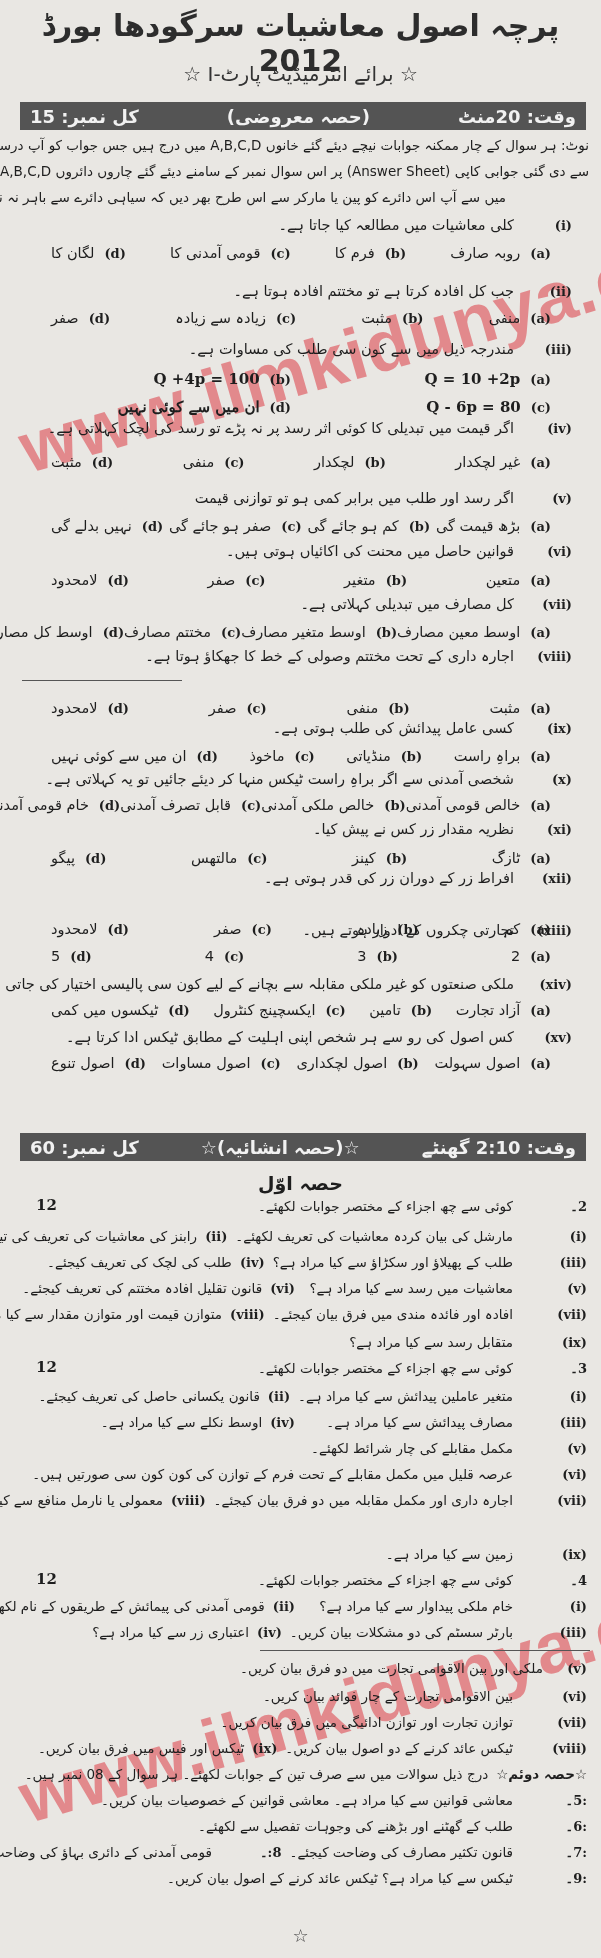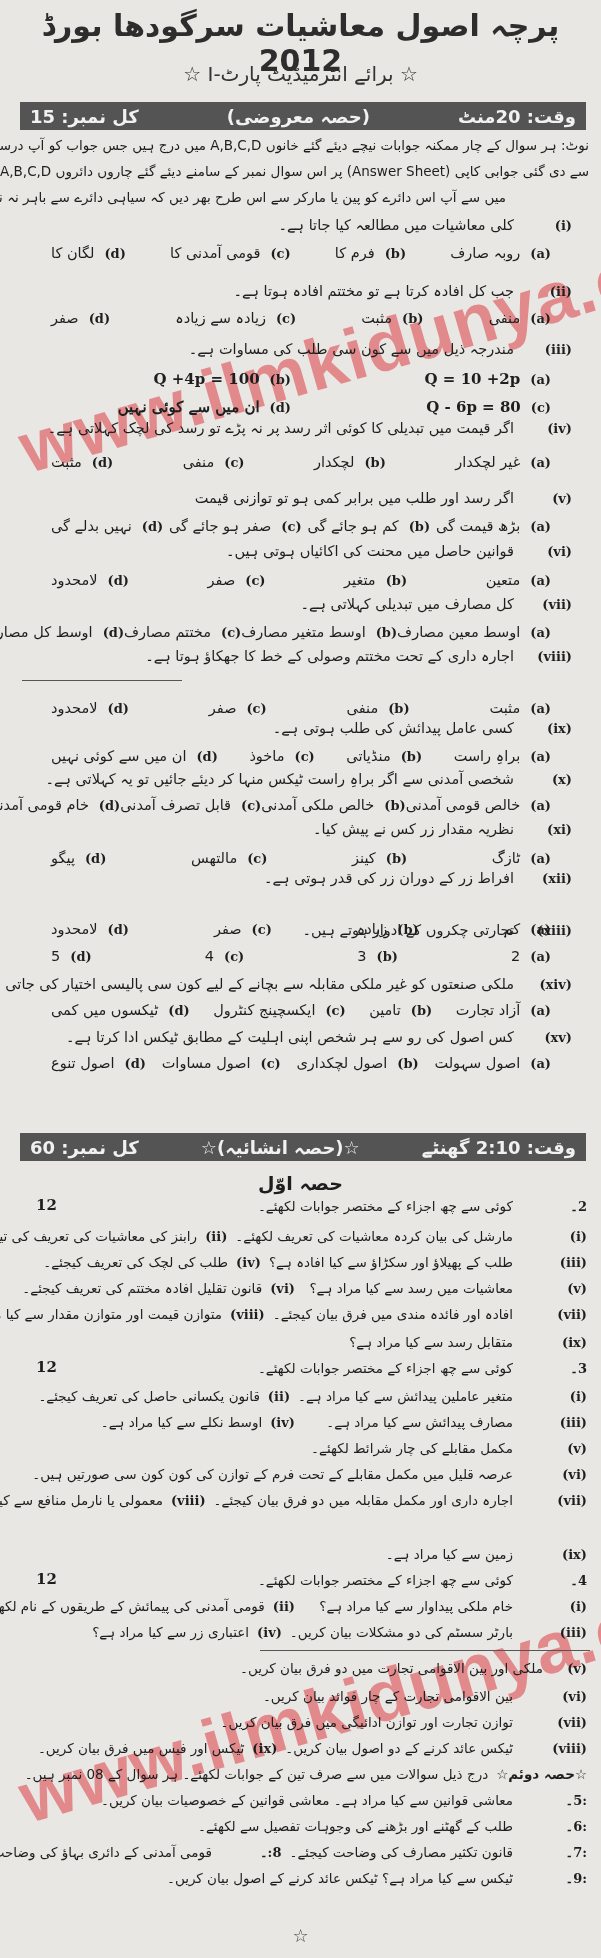--- a/index.html
+++ b/index.html
@@ -184,21 +184,21 @@
     <span class="mid">☆(حصہ انشائیہ)☆</span>
     <span>کل نمبر: 60</span>
   </div>
 
   <div class="heading" style="top:1172px;">حصہ اوّل</div>
 
   <div id="subj">
       <div class="sq" style="top: 1198px;"><span class="num">2۔</span><span style="margin-right: 30px;">کوئی سے چھ اجزاء کے مختصر جوابات لکھئے۔</span></div>
       <div class="marks" style="top: 1196px;">12</div>
       <div class="sq" style="top: 1228px;"><span class="num">(i)</span><span style="margin-right: 30px; display: inline-block; min-width: 210px;">مارشل کی بیان کردہ معاشیات کی تعریف لکھئے۔</span><span class="num2">(ii)</span><span>رابنز کی معاشیات کی تعریف کی تین خوبیاں بیان کیجئے۔</span></div>
-      <div class="sq" style="top: 1254px;"><span class="num">(iii)</span><span style="margin-right: 30px; display: inline-block; min-width: 210px;">طلب کے پھیلاؤ اور سکڑاؤ سے کیا افادہ ہے؟</span><span class="num2">(iv)</span><span>طلب کی لچک کی تعریف کیجئے۔</span></div>
+      <div class="sq" style="top: 1254px;"><span class="num">(iii)</span><span style="margin-right: 30px; display: inline-block; min-width: 210px;">طلب کے پھیلاؤ اور سکڑاؤ سے کیا مراد ہے؟</span><span class="num2">(iv)</span><span>طلب کی لچک کی تعریف کیجئے۔</span></div>
       <div class="sq" style="top: 1280px;"><span class="num">(v)</span><span style="margin-right: 30px; display: inline-block; min-width: 210px;">معاشیات میں رسد سے کیا مراد ہے؟</span><span class="num2">(vi)</span><span>قانون تقلیل افادہ مختتم کی تعریف کیجئے۔</span></div>
       <div class="sq" style="top: 1306px;"><span class="num">(vii)</span><span style="margin-right: 30px; display: inline-block; min-width: 210px;">افادہ اور فائدہ مندی میں فرق بیان کیجئے۔</span><span class="num2">(viii)</span><span>متوازن قیمت اور متوازن مقدار سے کیا مراد ہے؟</span></div>
       <div class="sq" style="top: 1334px;"><span class="num">(ix)</span><span style="margin-right: 30px; display: inline-block;">متقابل رسد سے کیا مراد ہے؟</span></div>
       <div class="sq" style="top: 1360px;"><span class="num">3۔</span><span style="margin-right: 30px;">کوئی سے چھ اجزاء کے مختصر جوابات لکھئے۔</span></div>
       <div class="marks" style="top: 1358px;">12</div>
       <div class="sq" style="top: 1388px;"><span class="num">(i)</span><span style="margin-right: 30px; display: inline-block; min-width: 210px;">متغیر عاملین پیدائش سے کیا مراد ہے۔</span><span class="num2">(ii)</span><span>قانون یکسانی حاصل کی تعریف کیجئے۔</span></div>
       <div class="sq" style="top: 1414px;"><span class="num">(iii)</span><span style="margin-right: 30px; display: inline-block; min-width: 210px;">مصارف پیدائش سے کیا مراد ہے۔</span><span class="num2">(iv)</span><span>اوسط نکلے سے کیا مراد ہے۔</span></div>
       <div class="sq" style="top: 1440px;"><span class="num">(v)</span><span style="margin-right: 30px; display: inline-block;">مکمل مقابلے کی چار شرائط لکھئے۔</span></div>
       <div class="sq" style="top: 1466px;"><span class="num">(vi)</span><span style="margin-right: 30px; display: inline-block;">عرصہ قلیل میں مکمل مقابلے کے تحت فرم کے توازن کی کون کون سی صورتیں ہیں۔</span></div>
       <div class="sq" style="top: 1492px;"><span class="num">(vii)</span><span style="margin-right: 30px; display: inline-block; min-width: 210px;">اجارہ داری اور مکمل مقابلہ میں دو فرق بیان کیجئے۔</span><span class="num2">(viii)</span><span>معمولی یا نارمل منافع سے کیا مراد ہے؟</span></div>

